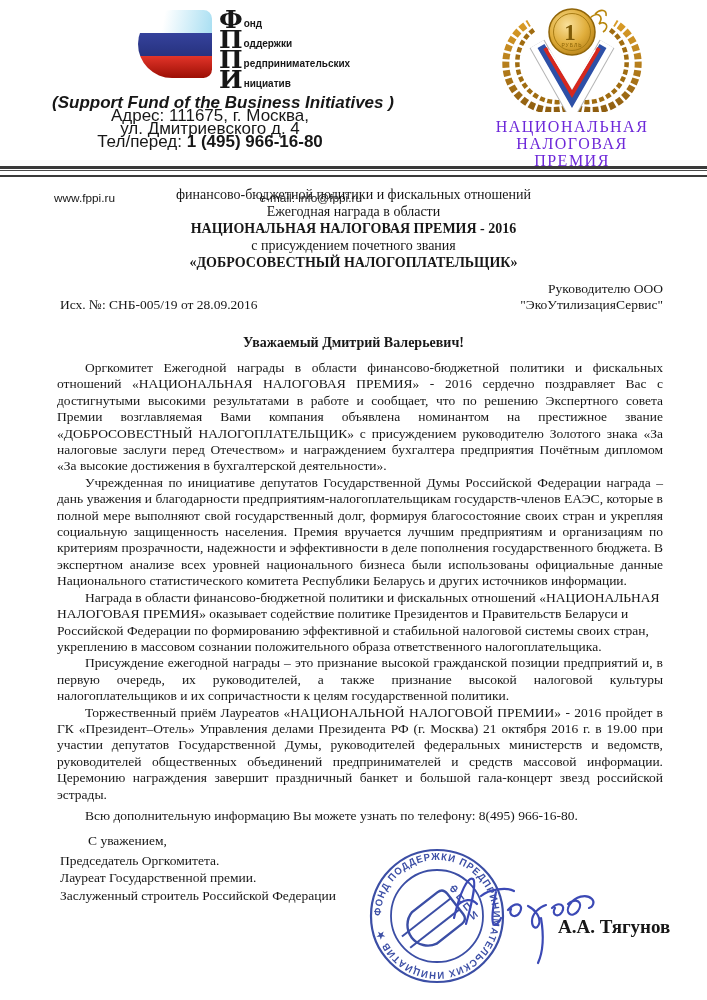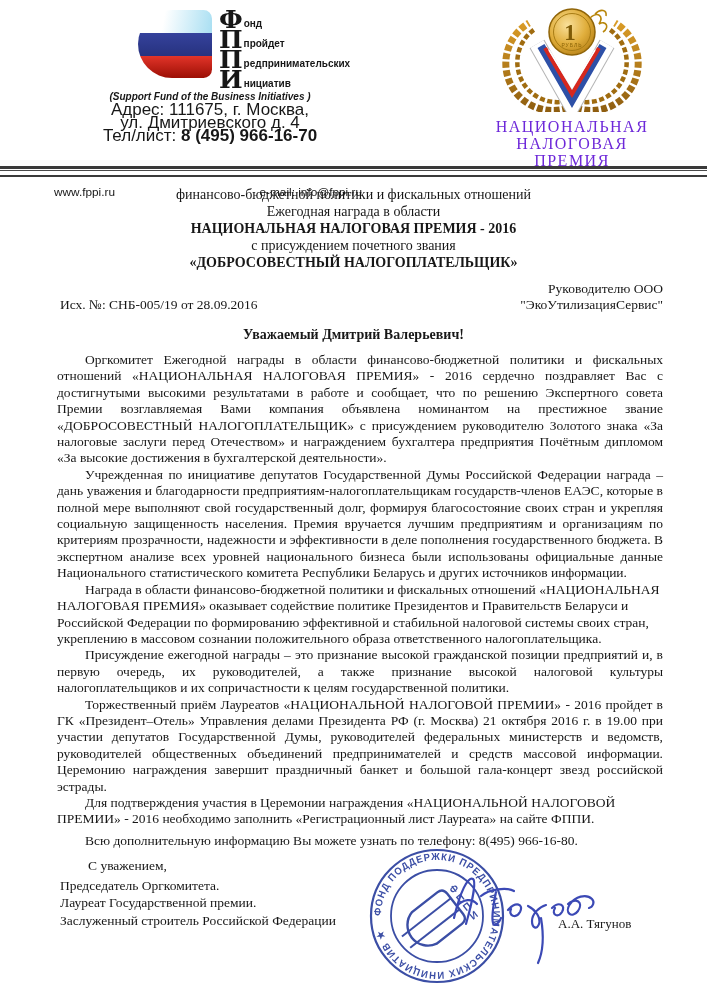--- a/index.html
+++ b/index.html
@@ -12,21 +12,21 @@
            font-family:"Liberation Sans","DejaVu Sans",sans-serif;}
   .logo-row{display:flex;align-items:flex-start;margin-left:86px;}
   .flag{width:74px;height:68px;border-radius:36px 9px 9px 36px;overflow:hidden;flex:none;margin-right:7px;}
   .flag .s1{height:34%;background:linear-gradient(100deg,#ffffff 35%,#a9dff2 100%);}
   .flag .s2{height:33%;background:linear-gradient(180deg,#35429c,#27327f);}
   .flag .s3{height:33%;background:linear-gradient(180deg,#e23429,#9c0f05);}
   .fppi-letters{display:flex;flex-direction:column;}
   .fppi-row{display:flex;align-items:flex-end;height:20px;}
   .fppi-big{font-family:"DejaVu Serif","Liberation Serif",serif;font-weight:bold;font-size:25px;line-height:20px;}
   .fppi-rest{font-size:10px;font-weight:bold;margin:0 0 1px 1px;white-space:nowrap;}
-  .eng-name{font-size:10px;font-weight:bold;font-style:italic;line-height:14px;white-space:nowrap;}
+  .eng-name{font-size:17px;font-weight:bold;font-style:italic;margin-top:6px;line-height:14px;white-space:nowrap;}
   .addr{font-size:17px;line-height:12.8px;}
   .addr b{font-weight:bold;}
   .web-row{display:flex;justify-content:space-between;font-size:11.8px;line-height:13px;padding:0 6px 0 2px;margin-top:44px;}
 
   .lh-right{position:absolute;right:16px;top:4px;width:238px;text-align:center;}
   .award-title{color:#6d28d9;font-size:16px;line-height:17px;letter-spacing:1.5px;margin-top:2px;}
   .award-title div{white-space:nowrap;}
 
   
   .divider{margin-top:0;}
@@ -37,29 +37,29 @@
   
   .title-block{margin-top:9px;text-align:center;font-size:14px;line-height:17px;}
   .title-block .bold{font-weight:bold;}
 
   
   .ref-row{display:flex;justify-content:space-between;align-items:flex-end;
            padding:10px 44px 0 60px;font-size:13.5px;line-height:16px;}
   .addressee{text-align:right;}
 
   
-  .salutation{text-align:center;font-weight:bold;font-size:14px;margin-top:14px;}
+  .salutation{text-align:center;font-weight:bold;font-size:14px;margin-top:22px;}
   .body-text{padding:9px 44px 0 57px;font-size:13.5px;line-height:16.4px;}
   .body-text p{margin:0;text-align:justify;text-indent:28px;}
   .body-text p.ragged{text-align:left;}
   .phone-note{margin-top:5px !important;}
 
   .closing{padding:8px 28px 0 60px;font-size:13.5px;line-height:17.5px;}
   .closing .regards{text-indent:28px;margin-bottom:2px;}
-  .signer-name{position:absolute;left:558px;top:916px;font-size:13px;}
+  .signer-name{position:absolute;left:558px;top:916px;font-size:19px;font-weight:bold;}
 
   
   .stamp{position:absolute;left:356px;top:846px;opacity:.92;}
   .signature{position:absolute;left:448px;top:866px;}
 </style>
 </head>
 <body>
 
 <div class="page">
 
@@ -72,36 +72,36 @@
             <div class="s2"></div>
             <div class="s3"></div>
         </div>
         <div class="fppi-letters">
           <div class="fppi-row">
             <span class="fppi-big">Ф</span>
             <span class="fppi-rest">онд</span>
           </div>
           <div class="fppi-row">
             <span class="fppi-big">П</span>
-            <span class="fppi-rest">пройдет</span>
+            <span class="fppi-rest">оддержки</span>
           </div>
           <div class="fppi-row">
             <span class="fppi-big">П</span>
             <span class="fppi-rest">редпринимательских</span>
           </div>
           <div class="fppi-row">
             <span class="fppi-big">И</span>
             <span class="fppi-rest">нициатив</span>
           </div>
         </div>
       </div>
       <div class="eng-name">(Support Fund of the Business Initiatives )</div>
       <div class="addr">Адрес: 111675, г. Москва,</div>
       <div class="addr">ул. Дмитриевского д. 4</div>
-      <div class="addr"><span>Тел/лист: </span><b>8 (495) 966-16-70</b></div>
+      <div class="addr"><span>Тел/перед: </span><b>1 (495) 966-16-80</b></div>
       <div class="web-row">
         <span>www.fppi.ru</span>
         <span>e-mail: info@fppi.ru</span>
       </div>
     </div>
 
     <div class="lh-right">
       <svg width="190" height="108" viewBox="0 0 190 108">
         <defs>
           <radialGradient id="coinG" cx="40%" cy="35%" r="75%">
@@ -163,21 +163,20 @@
   </div>
 
   <div class="salutation">Уважаемый Дмитрий Валерьевич!</div>
 
   <div class="body-text">
     <p>Оргкомитет Ежегодной награды в области финансово-бюджетной политики и фискальных отношений «НАЦИОНАЛЬНАЯ НАЛОГОВАЯ ПРЕМИЯ» - 2016 сердечно поздравляет Вас с достигнутыми высокими результатами в работе и сообщает, что по решению Экспертного совета Премии возглавляемая Вами компания объявлена номинантом на престижное звание «ДОБРОСОВЕСТНЫЙ НАЛОГОПЛАТЕЛЬЩИК» с присуждением руководителю Золотого знака «За налоговые заслуги перед Отечеством» и награждением бухгалтера предприятия Почётным дипломом «За высокие достижения в бухгалтерской деятельности».</p>
     <p>Учрежденная по инициативе депутатов Государственной Думы Российской Федерации награда – дань уважения и благодарности предприятиям-налогоплательщикам государств-членов ЕАЭС, которые в полной мере выполняют свой государственный долг, формируя благосостояние своих стран и укрепляя социальную защищенность населения. Премия вручается лучшим предприятиям и организациям по критериям прозрачности, надежности и эффективности в деле пополнения государственного бюджета. В экспертном анализе всех уровней национального бизнеса были использованы официальные данные Национального статистического комитета Республики Беларусь и других источников информации.</p>
     <p class="ragged">Награда в области финансово-бюджетной политики и фискальных отношений «НАЦИОНАЛЬНАЯ НАЛОГОВАЯ ПРЕМИЯ» оказывает содействие политике Президентов и Правительств Беларуси и Российской Федерации по формированию эффективной и стабильной налоговой системы своих стран, укреплению в массовом сознании положительного образа ответственного налогоплательщика.</p>
     <p>Присуждение ежегодной награды – это признание высокой гражданской позиции предприятий и, в первую очередь, их руководителей, а также признание высокой налоговой культуры налогоплательщиков и их сопричастности к целям государственной политики.</p>
     <p>Торжественный приём Лауреатов «НАЦИОНАЛЬНОЙ НАЛОГОВОЙ ПРЕМИИ» - 2016 пройдет в ГК «Президент–Отель» Управления делами Президента РФ (г. Москва) 21 октября 2016 г. в 19.00 при участии депутатов Государственной Думы, руководителей федеральных министерств и ведомств, руководителей общественных объединений предпринимателей и средств массовой информации. Церемонию награждения завершит праздничный банкет и большой гала-концерт звезд российской эстрады.</p>
-    <p class="ragged">Для подтверждения участия в Церемонии награждения «НАЦИОНАЛЬНОЙ НАЛОГОВОЙ ПРЕМИИ» - 2016 необходимо заполнить «Регистрационный лист Лауреата» на сайте ФППИ.</p>
     <p class="ragged phone-note">Всю дополнительную информацию Вы можете узнать по телефону: 8(495) 966-16-80.</p>
   </div>
 
   <div class="closing">
     <div class="regards">С уважением,</div>
     <div>Председатель Оргкомитета.</div>
     <div>Лауреат Государственной премии.</div>
     <div>Заслуженный строитель Российской Федерации</div>
   </div>
 

